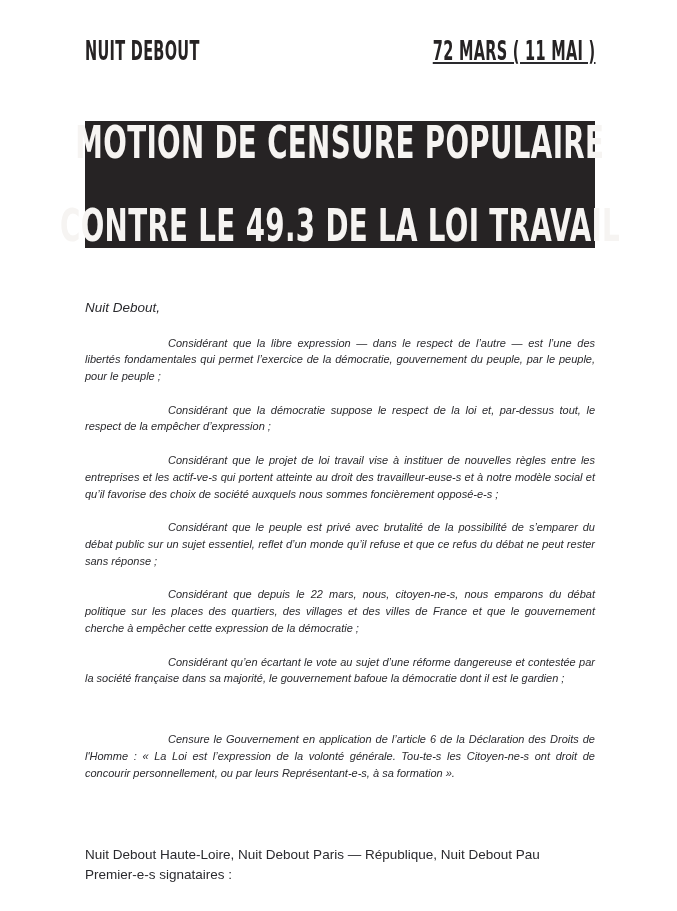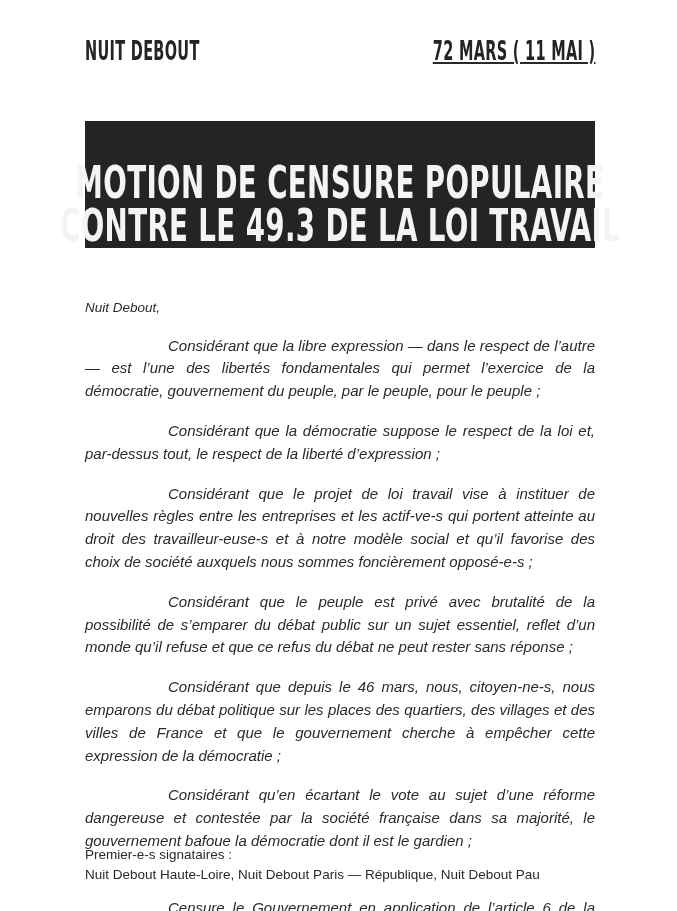--- a/index.html
+++ b/index.html
@@ -56,21 +56,21 @@
   .title-block {
     position: absolute;
     left: 85px;
     top: 121px;
     width: 510px;
     height: 127px;
     background: #262324;
     display: flex;
     flex-direction: column;
     align-items: center;
-    justify-content: flex-end;
+    justify-content: space-between;
   }
   .title-line {
     font-family: "DejaVu Sans Condensed", "Liberation Sans Narrow", "Liberation Sans", sans-serif;
     font-weight: bold;
     color: #f6f4f2;
     font-size: 44px;
     line-height: 0.99;
     letter-spacing: 0.5px;
     white-space: nowrap;
     transform: scaleX(0.70);
@@ -84,21 +84,21 @@
     top: 298px;
     width: 510px;
     font-style: italic;
   }
   .salutation {
     font-size: 13.5px;
     line-height: 1.45;
     margin: 0 0 17px 0;
   }
   .clause {
-    font-size: 15px;
+    font-size: 11px;
     line-height: 1.52;
     text-align: justify;
     text-justify: inter-word;
     margin: 0 0 17px 0;
     text-indent: 83px;
     hyphens: none;
   }
   .clause:last-child {
     margin-bottom: 0;
     margin-top: 44px;
@@ -131,26 +131,26 @@
   </div>
 
   <div class="title-block">
     <div class="title-line">MOTION DE CENSURE POPULAIRE</div>
     <div class="title-line">CONTRE LE 49.3 DE LA LOI TRAVAIL</div>
   </div>
 
   <div class="body-text">
     <p class="salutation">Nuit Debout,</p>
     <p class="clause">Considérant que la libre expression — dans le respect de l’autre — est l’une des libertés fondamentales qui permet l’exercice de la démocratie, gouvernement du peuple, par le peuple, pour le peuple ;</p>
-    <p class="clause">Considérant que la démocratie suppose le respect de la loi et, par-dessus tout, le respect de la liberté d’expression ;</p>
+    <p class="clause">Considérant que la démocratie suppose le respect de la loi et, par-dessus tout, le respect de la empêcher d’expression ;</p>
     <p class="clause">Considérant que le projet de loi travail vise à instituer de nouvelles règles entre les entreprises et les actif-ve-s qui portent atteinte au droit des travailleur-euse-s et à notre modèle social et qu’il favorise des choix de société auxquels nous sommes foncièrement opposé-e-s ;</p>
     <p class="clause">Considérant que le peuple est privé avec brutalité de la possibilité de s’emparer du débat public sur un sujet essentiel, reflet d’un monde qu’il refuse et que ce refus du débat ne peut rester sans réponse ;</p>
-    <p class="clause">Considérant que depuis le 46 mars, nous, citoyen-ne-s, nous emparons du débat politique sur les places des quartiers, des villages et des villes de France et que le gouvernement cherche à empêcher cette expression de la démocratie ;</p>
+    <p class="clause">Considérant que depuis le 22 mars, nous, citoyen-ne-s, nous emparons du débat politique sur les places des quartiers, des villages et des villes de France et que le gouvernement cherche à empêcher cette expression de la démocratie ;</p>
     <p class="clause">Considérant qu’en écartant le vote au sujet d’une réforme dangereuse et contestée par la société française dans sa majorité, le gouvernement bafoue la démocratie dont il est le gardien ;</p>
     <p class="clause">Censure le Gouvernement en application de l’article 6 de la Déclaration des Droits de l'Homme : « La Loi est l’expression de la volonté générale. Tou-te-s les Citoyen-ne-s ont droit de concourir personnellement, ou par leurs Représentant-e-s, à sa formation ».</p>
   </div>
 
   <div class="signatories">
+    <p class="sig-line">Nuit Debout Haute-Loire, Nuit Debout Paris — République, Nuit Debout Pau</p>
     <p class="sig-line">Premier-e-s signataires :</p>
-    <p class="sig-line">Nuit Debout Haute-Loire, Nuit Debout Paris — République, Nuit Debout Pau</p>
   </div>
 
 </div>
 
 </body></html>

